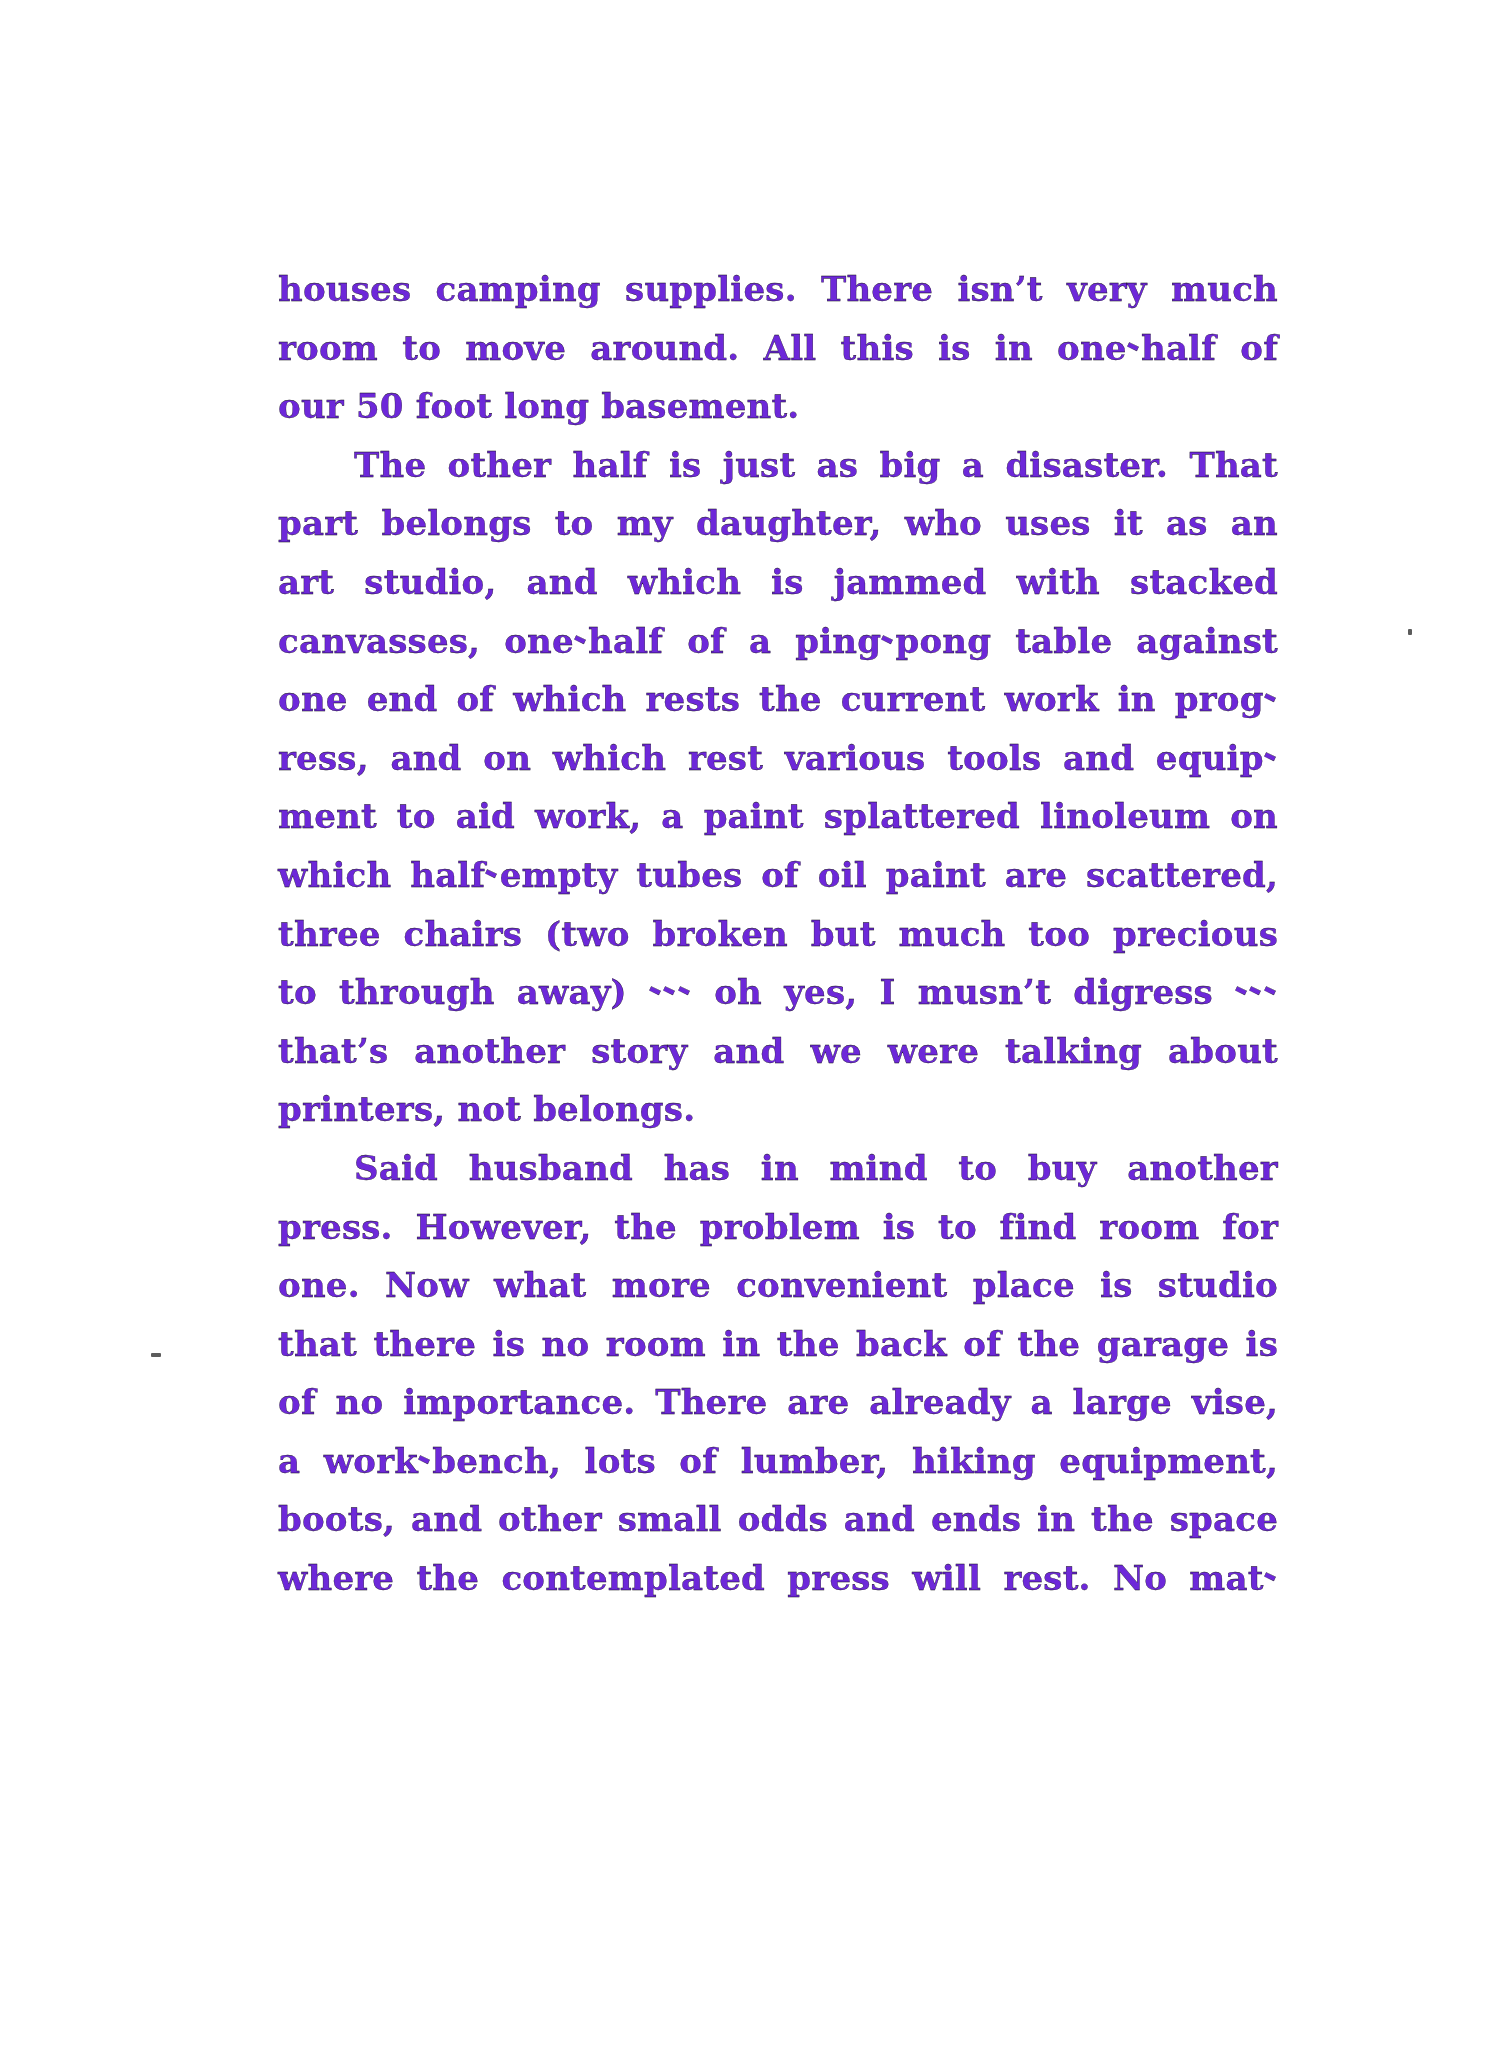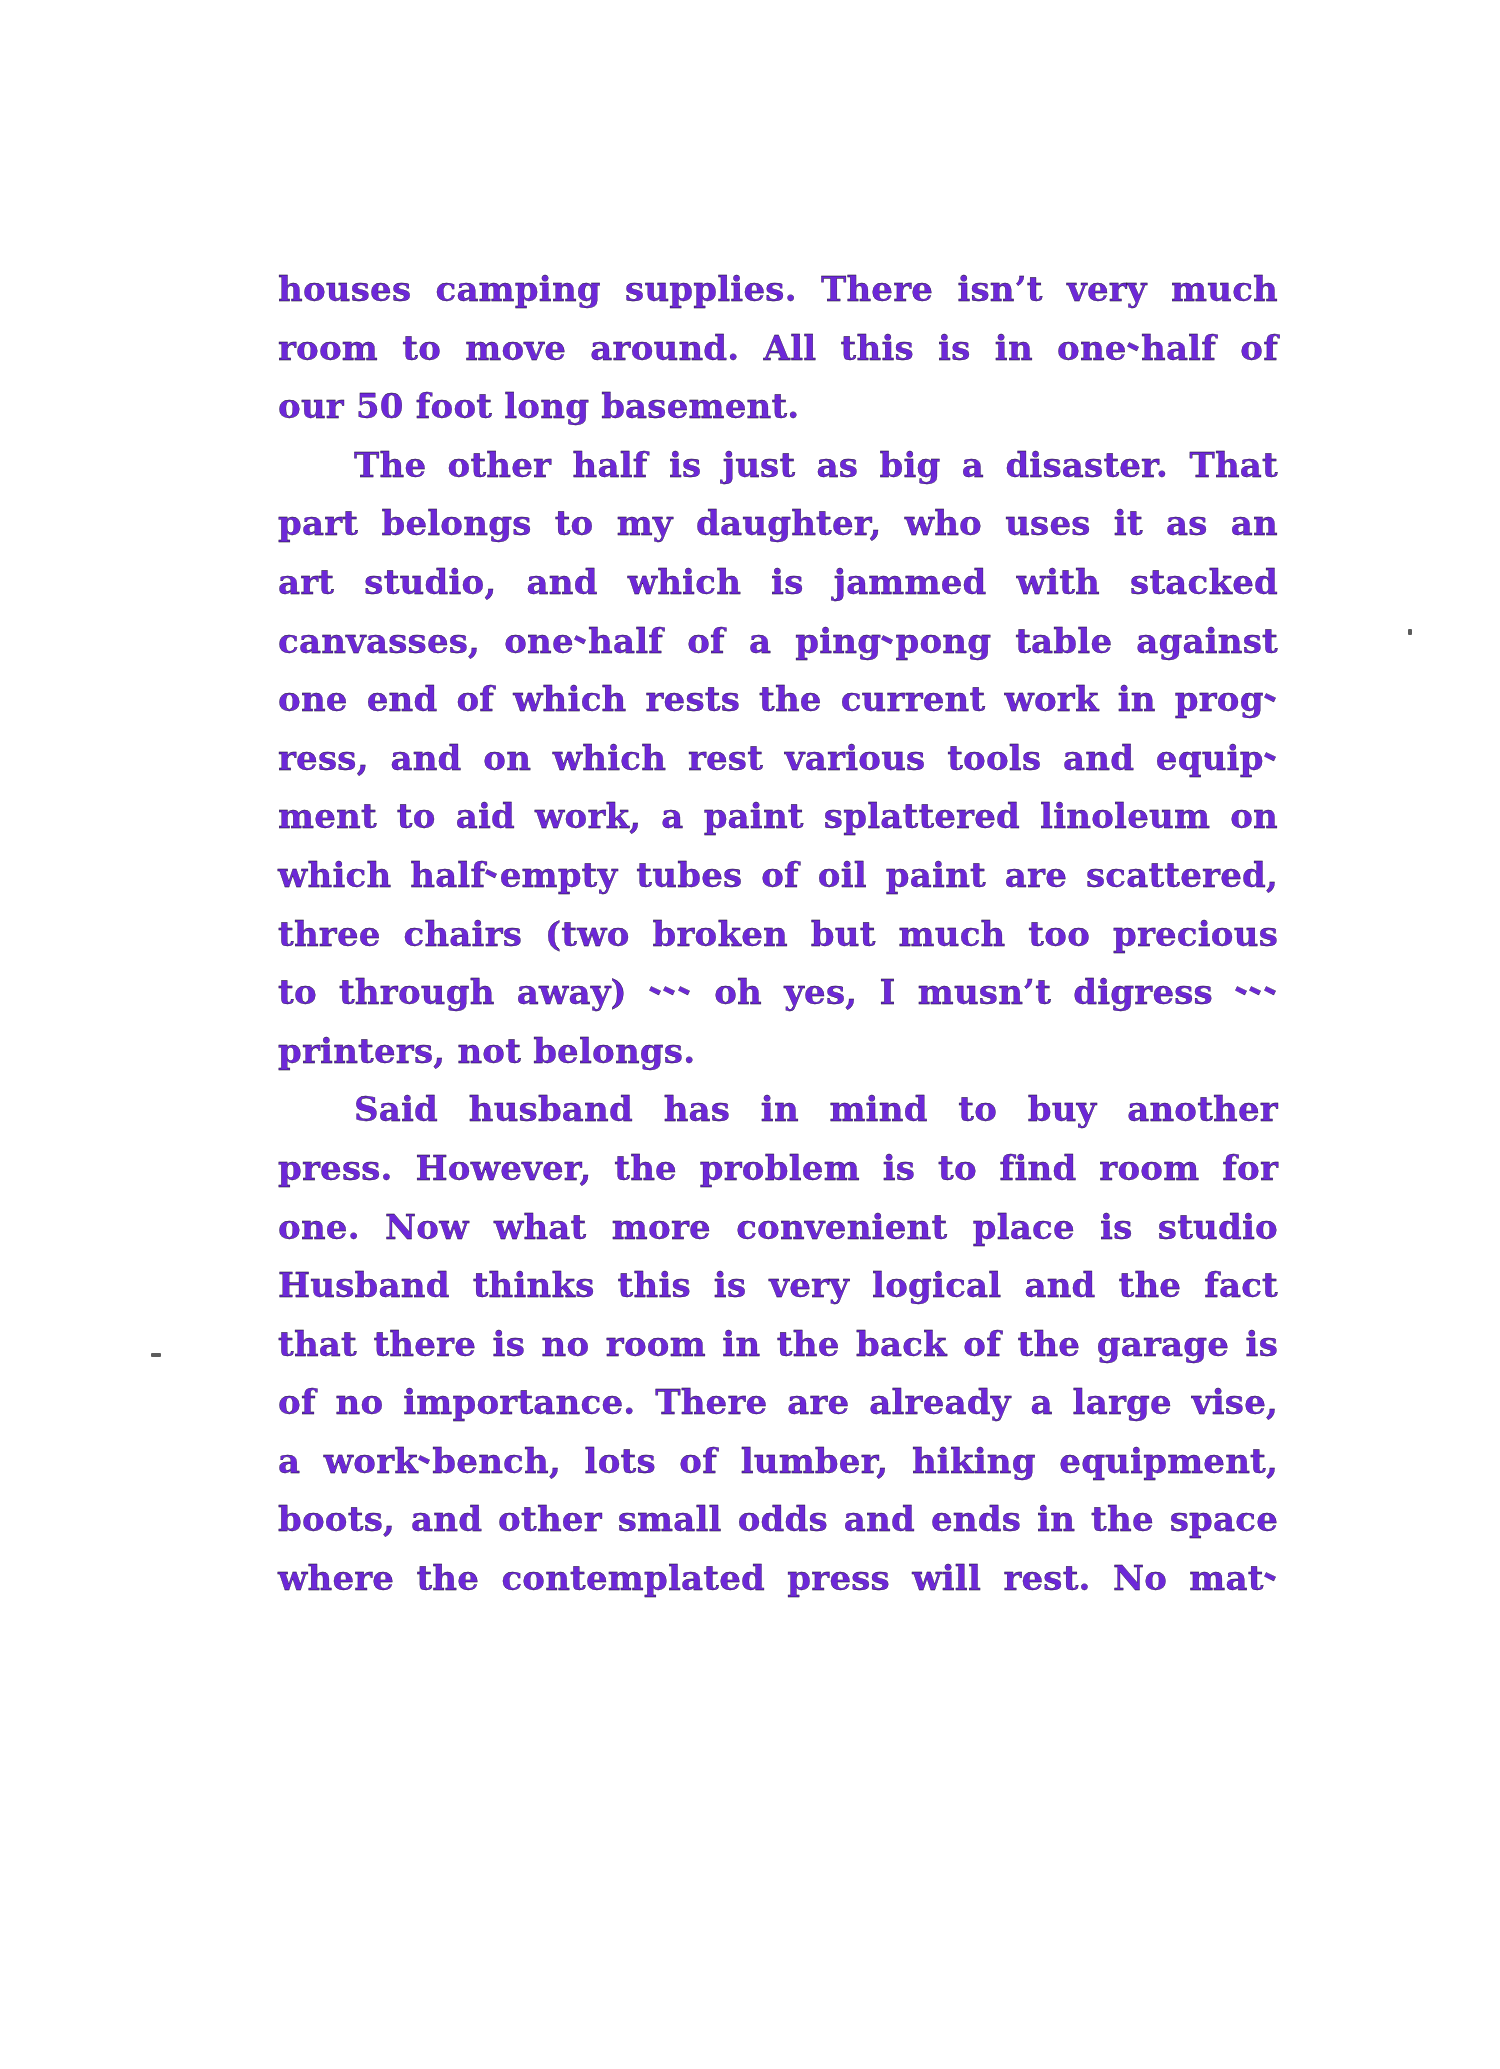--- a/index.html
+++ b/index.html
@@ -82,25 +82,25 @@
       <div class="line indent"><span>The other half is just as big a disaster. That</span></div>
       <div class="line"><span>part belongs to my daughter, who uses it as an</span></div>
       <div class="line"><span>art studio, and which is jammed with stacked</span></div>
       <div class="line"><span>canvasses, one<span class="tk">-</span>half of a ping<span class="tk">-</span>pong table against</span></div>
       <div class="line"><span>one end of which rests the current work in prog<span class="tk">-</span></span></div>
       <div class="line"><span>ress, and on which rest various tools and equip<span class="tk">-</span></span></div>
       <div class="line"><span>ment to aid work, a paint splattered linoleum on</span></div>
       <div class="line"><span>which half<span class="tk">-</span>empty tubes of oil paint are scattered,</span></div>
       <div class="line"><span>three chairs (two broken but much too precious</span></div>
       <div class="line"><span>to through away) <span class="tk">-</span><span class="tk">-</span><span class="tk">-</span> oh yes, I musn’t digress <span class="tk">-</span><span class="tk">-</span><span class="tk">-</span></span></div>
+      <div class="line"><span>that’s another story and we were talking about</span></div>
       <div class="line para-end"><span>printers, not belongs.</span></div>
       <div class="line indent"><span>Said husband has in mind to buy another</span></div>
       <div class="line"><span>press. However, the problem is to find room for</span></div>
       <div class="line"><span>one. Now what more convenient place is studio</span></div>
-      <div class="line"><span>Husband thinks this is very logical and the fact</span></div>
       <div class="line"><span>that there is no room in the back of the garage is</span></div>
       <div class="line"><span>of no importance. There are already a large vise,</span></div>
       <div class="line"><span>a work<span class="tk">-</span>bench, lots of lumber, hiking equipment,</span></div>
       <div class="line"><span>boots, and other small odds and ends in the space</span></div>
       <div class="line"><span>where the contemplated press will rest. No mat<span class="tk">-</span></span></div>
     </div>
   <div class="speck speck-right"></div>
   <div class="speck speck-left"></div>
 </div>
 

